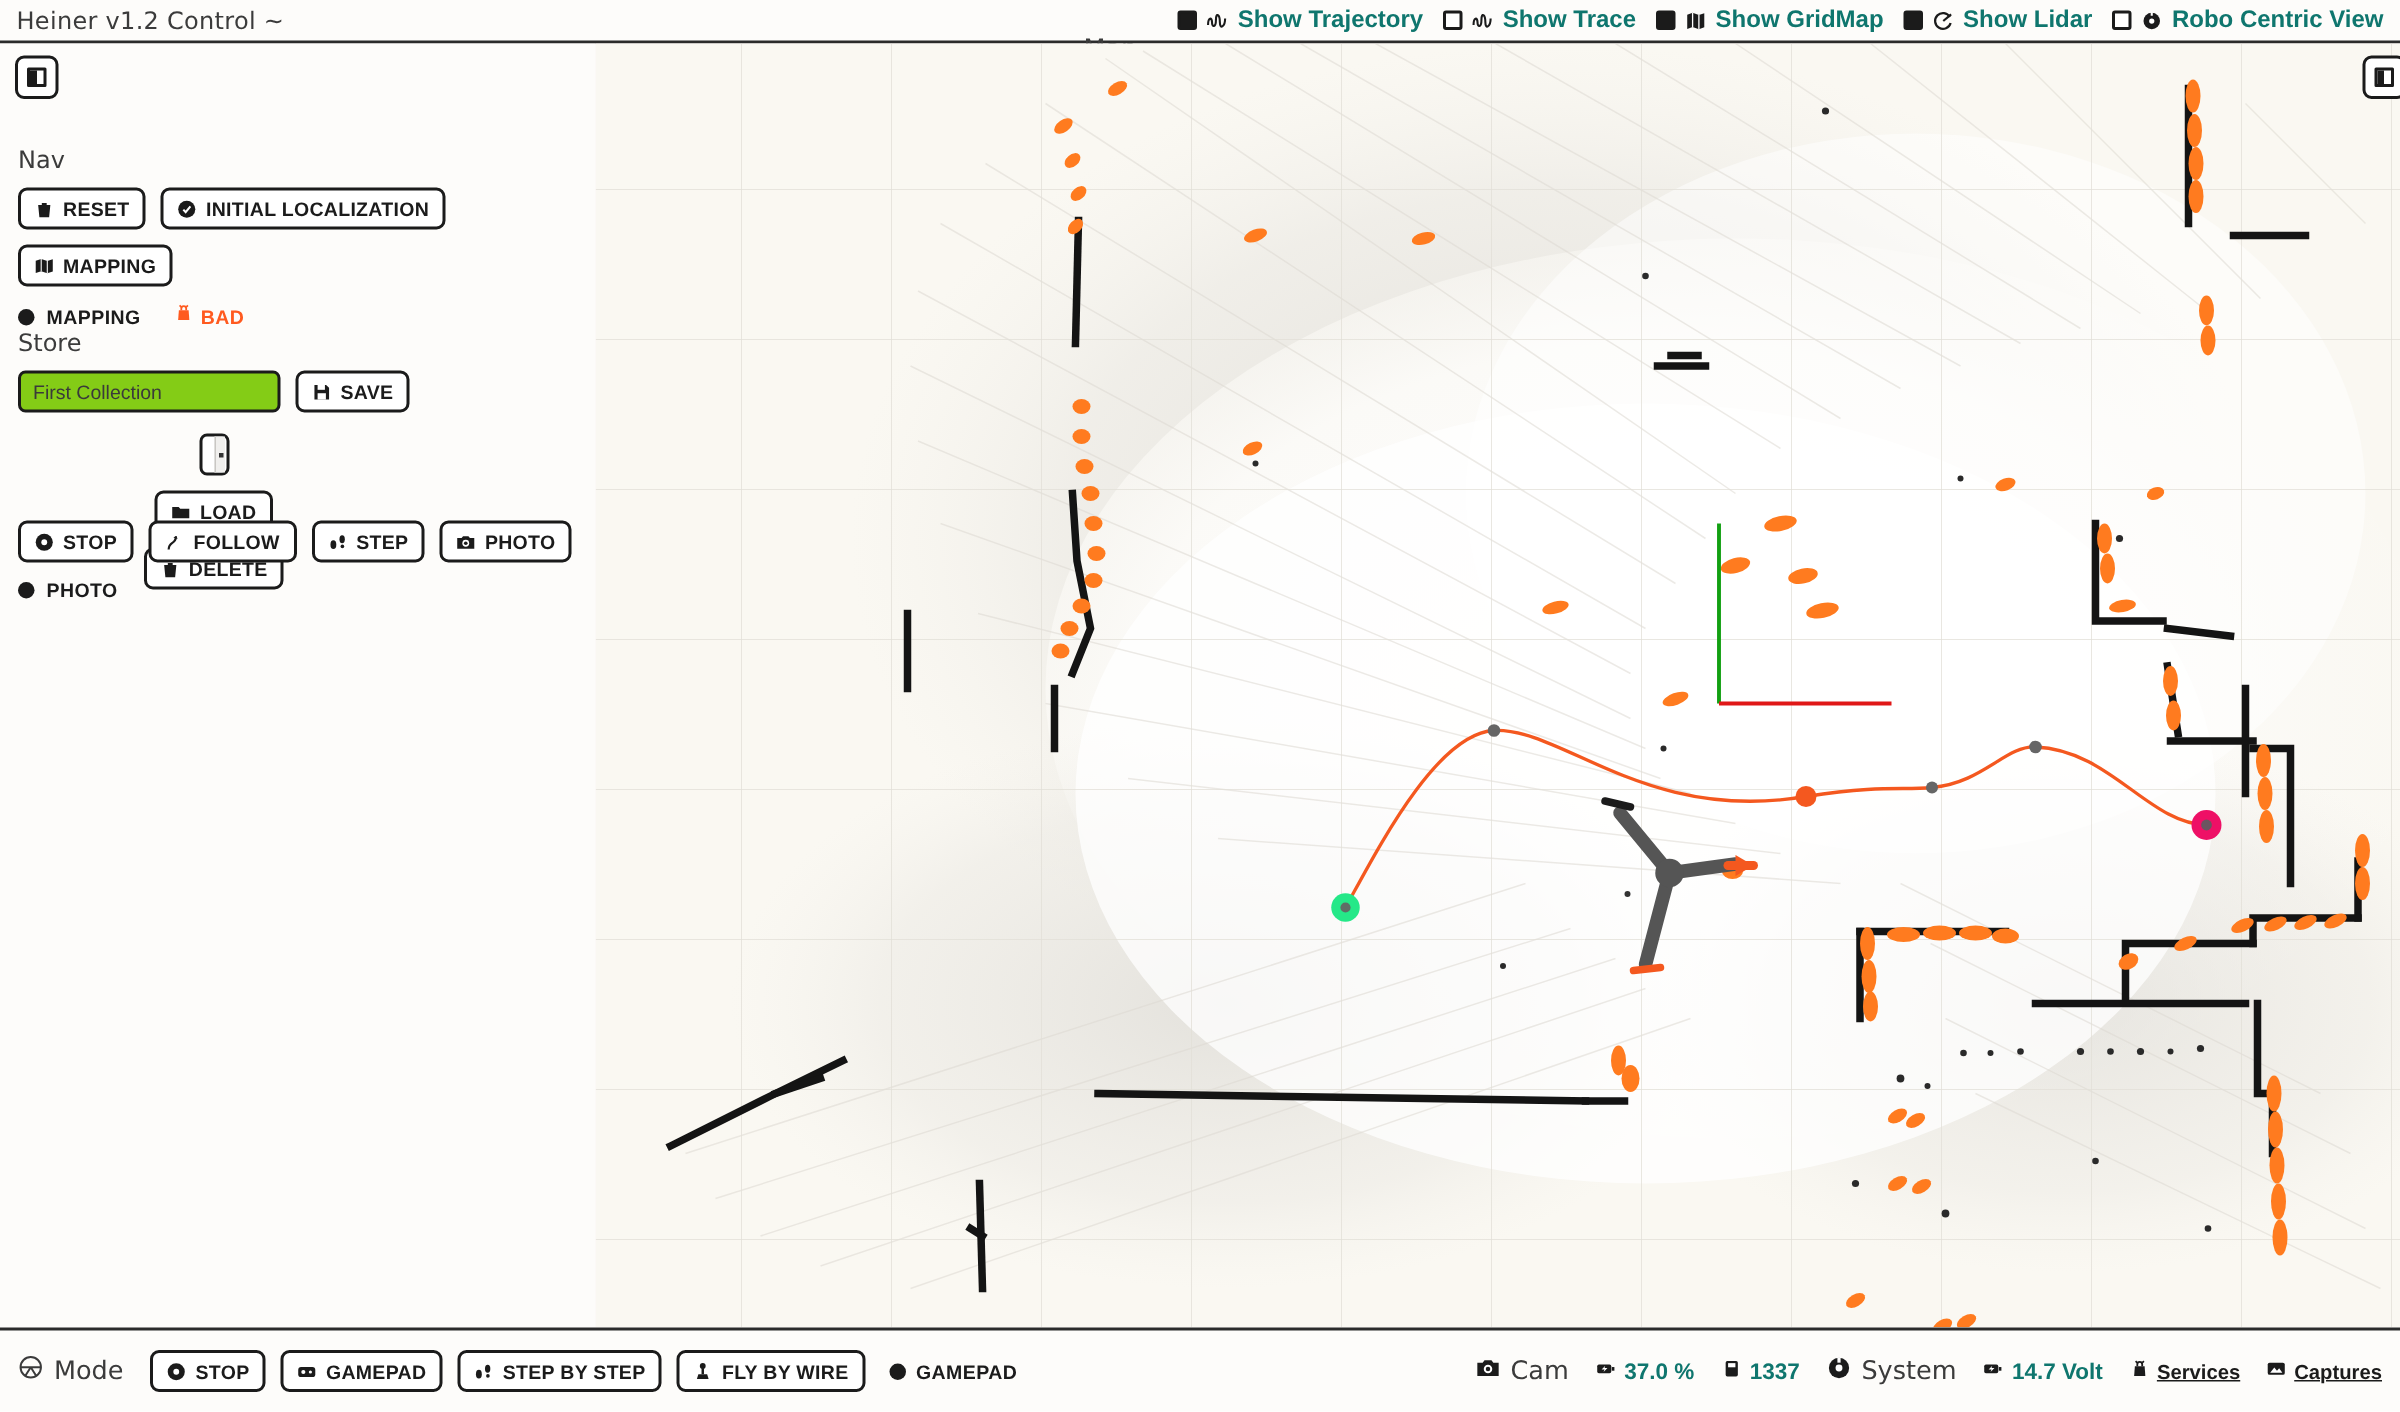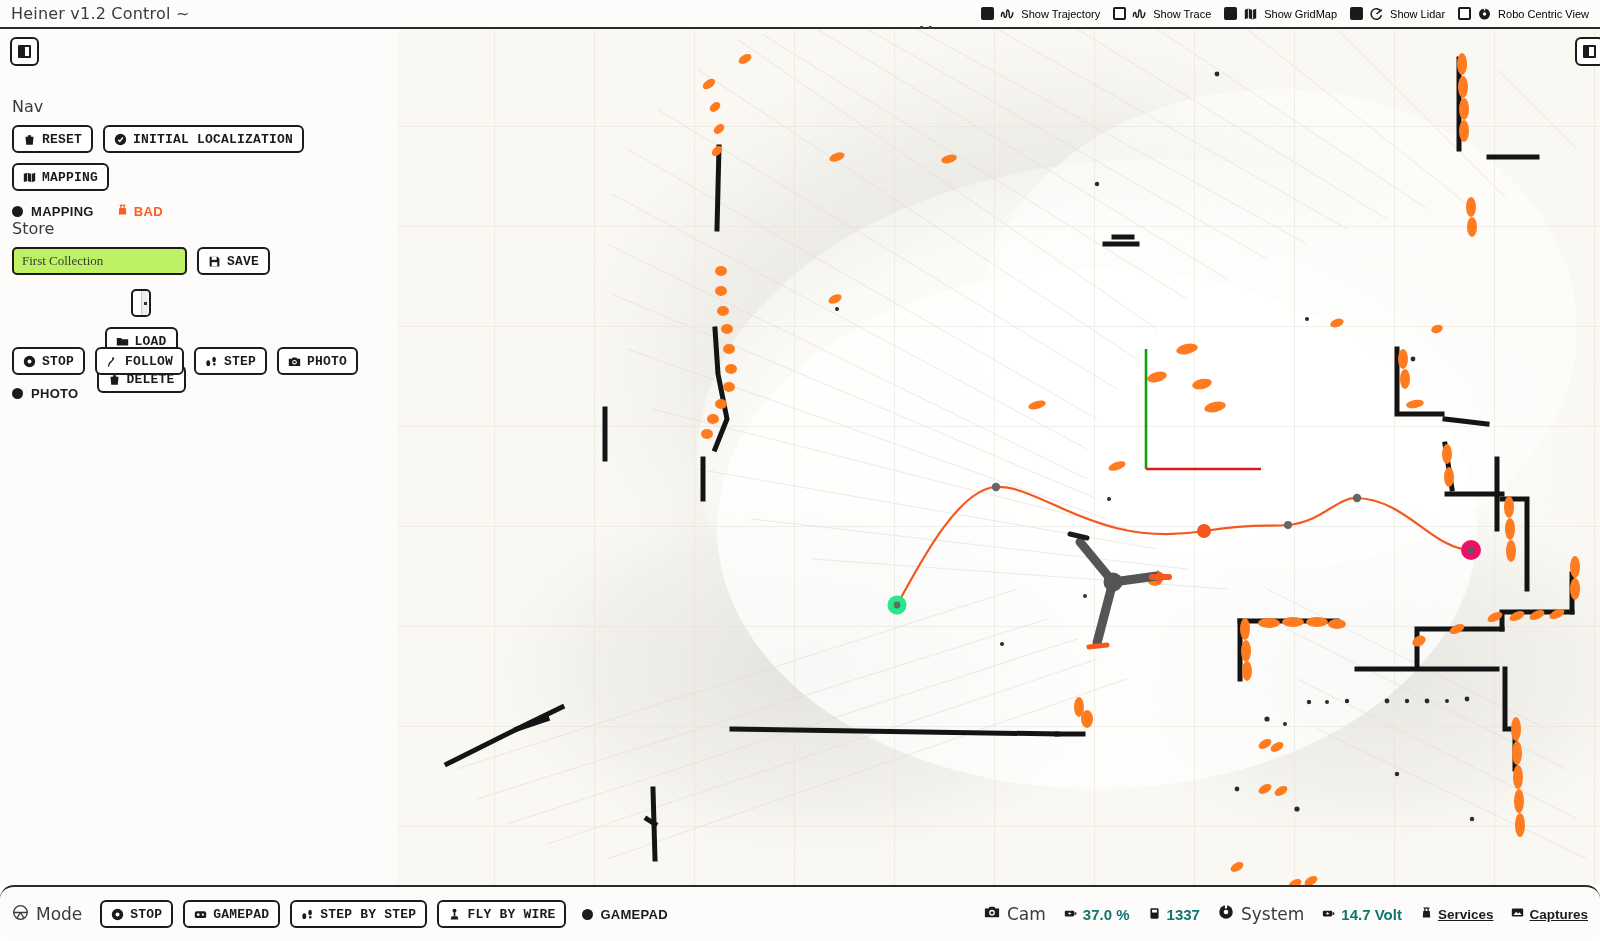--- a/index.html
+++ b/index.html
@@ -37,21 +37,21 @@
     margin-top: 39px;
   }
   .chk-group { display: flex; align-items: center; gap: 6px; }
   .chkbox {
     width: 13px; height: 13px; border: 2px solid #1b1b1b;
     border-radius: 2px; background: #ffffff; display: inline-block;
     flex: 0 0 auto;
   }
   .chkbox.on { background: #1b1b1b; }
   .chk-icon { width: 15px; height: 14px; display: inline-block; flex: 0 0 auto; }
-  .chk-text { font-size: 11px; font-weight: 400; color: #000000; white-space: nowrap; }
+  .chk-text { font-size: 16px; font-weight: 700; color: #0f766e; white-space: nowrap; }
 
   
   .leftpanel {
     position: absolute; top: 29px; left: 0;
     width: 397px; height: 856px;
     background: #fdfcfa;
   }
   .panel-toggle {
     position: absolute; top: 8px; left: 10px;
     width: 29px; height: 29px;
@@ -71,40 +71,39 @@
     margin-bottom: 9px;
   }
   .btn-row { display: flex; align-items: center; gap: 10px; flex-wrap: wrap; }
   .btn {
     border: 2.5px solid #1b1b1b; border-radius: 6px; background: #ffffff;
     height: 28px; padding: 0 9px;
     display: inline-flex; align-items: center; gap: 6px;
     font-size: 13px; font-weight: 700; color: #1b1b1b;
     cursor: pointer; white-space: nowrap;
     letter-spacing: .2px;
-    font-family: Liberation Mono, monospace;
   }
   .btn .bi { width: 13px; height: 13px; display: inline-block; flex: 0 0 auto; }
 
   .status-row { display: flex; align-items: center; gap: 8px; margin-top: 11px; }
   .status-dot {
     width: 11px; height: 11px; border-radius: 50%; background: #1b1b1b;
     display: inline-block; flex: 0 0 auto;
   }
   .status-text { font-size: 13px; font-weight: 700; color: #1b1b1b; letter-spacing: .3px; }
   .status-alert { display: flex; align-items: center; gap: 5px; margin-left: 14px; }
   .status-alert .status-text { color: #ff5a1f; }
 
   .store-row { display: flex; align-items: center; gap: 10px; }
   .text-input {
     width: 175px; height: 28px;
     border: 2px solid #1b1b1b; border-radius: 5px;
-    background: #bef264; padding: 0 8px;
+    background: #84cc16; padding: 0 8px;
     font-size: 13px; color: #3a3a3a;
-    font-family: Liberation Serif, serif;
+    font-family: Liberation Sans, sans-serif;
     outline: none;
   }
   .mini-select {
     width: 20px; height: 28px;
     border: 2.5px solid #1b1b1b; border-radius: 5px;
     background: #ffffff; position: relative; cursor: pointer;
   }
   .mini-select::after {
     content: ""; position: absolute; right: 1px; top: 0; bottom: 0;
     width: 6px; background: #f0efed; border-left: 1px solid #c9c7c3;
@@ -128,21 +127,21 @@
     background: #ffffff; display: flex; align-items: center; justify-content: center;
     cursor: pointer; z-index: 20;
   }
 
   
   .bottombar {
     position: absolute; left: 0; bottom: 0;
     width: 1600px; height: 56px;
     background: #fdfcfa;
     border-top: 2px solid #2b2b2b;
-    display: flex; align-items: center; border-radius: 14px;
+    display: flex; align-items: center;
   }
   .bb-left { display: flex; align-items: center; gap: 10px; margin-left: 12px; }
   .bb-right { margin-left: auto; display: flex; align-items: center; gap: 18px; margin-right: 12px; }
   .bb-grouplabel {
     display: flex; align-items: center; gap: 7px;
     font-size: 17px; color: #3b3b3b; margin-right: 8px;
     font-family: "DejaVu Sans", sans-serif;
   }
   .bb-stat {
     display: flex; align-items: center; gap: 6px;

